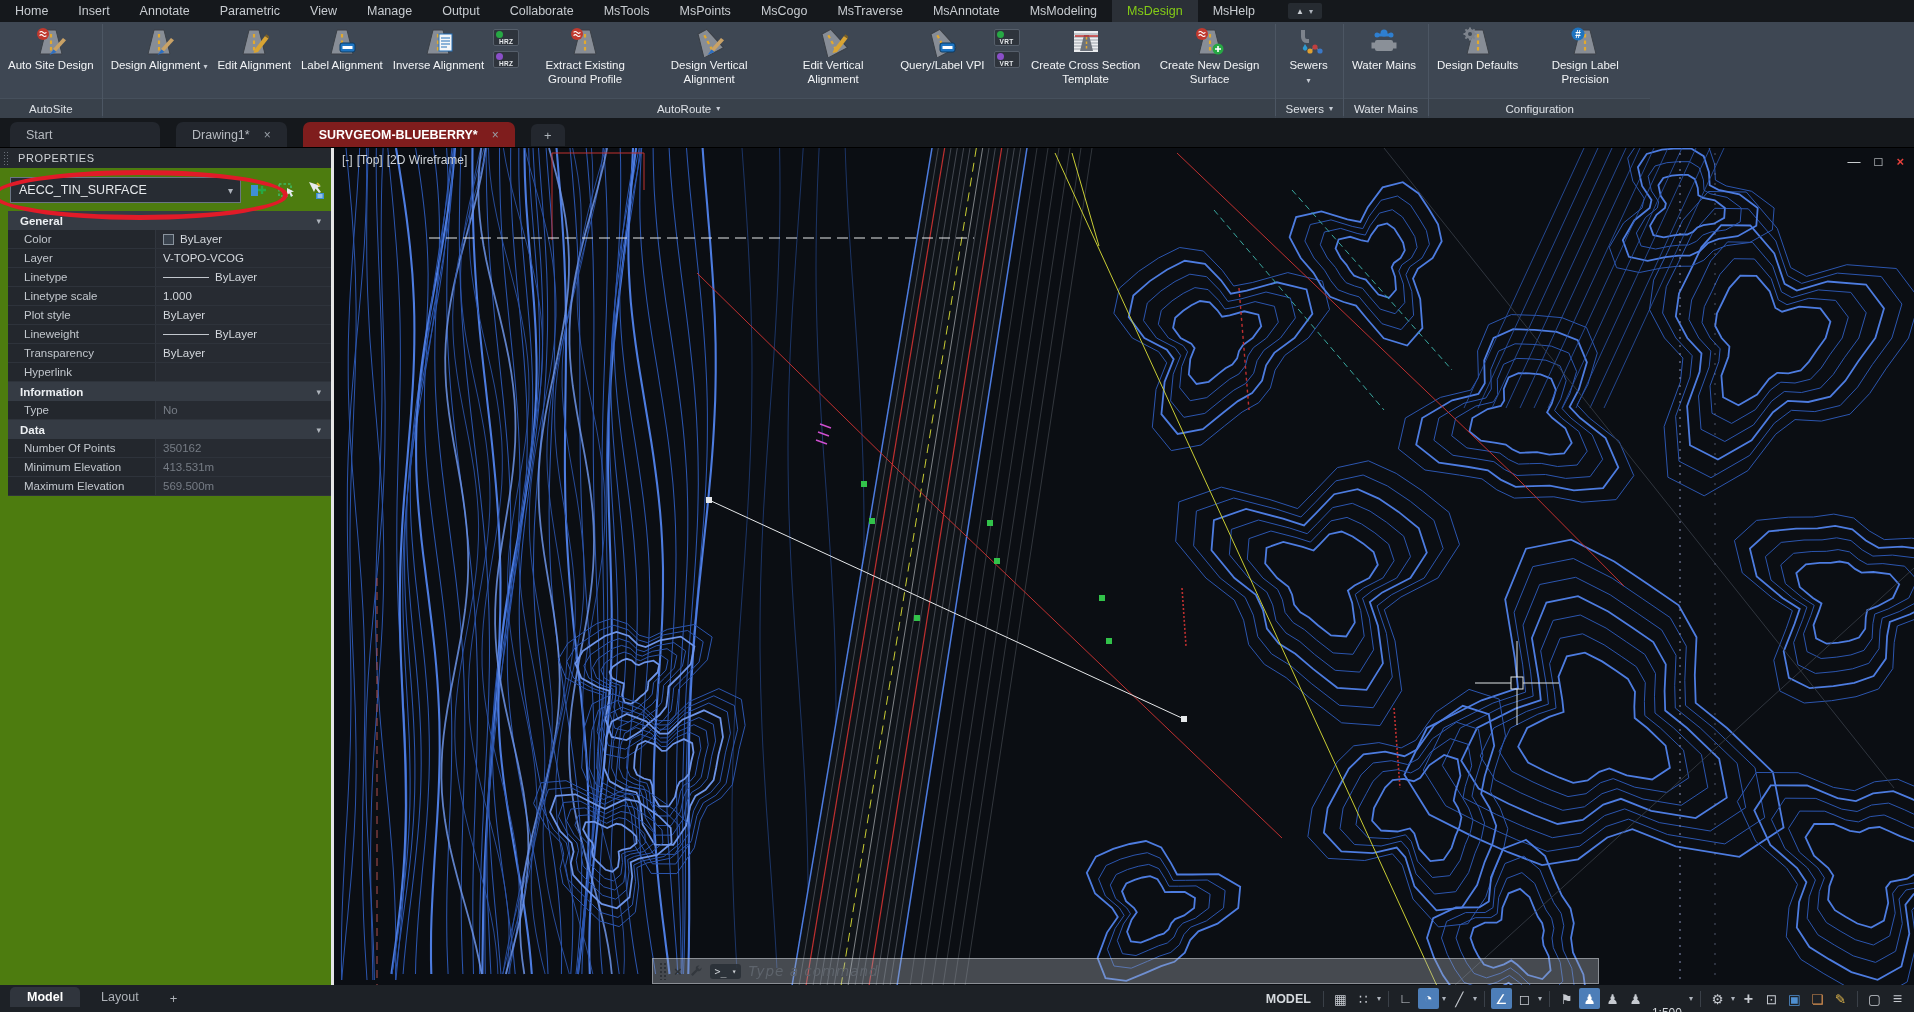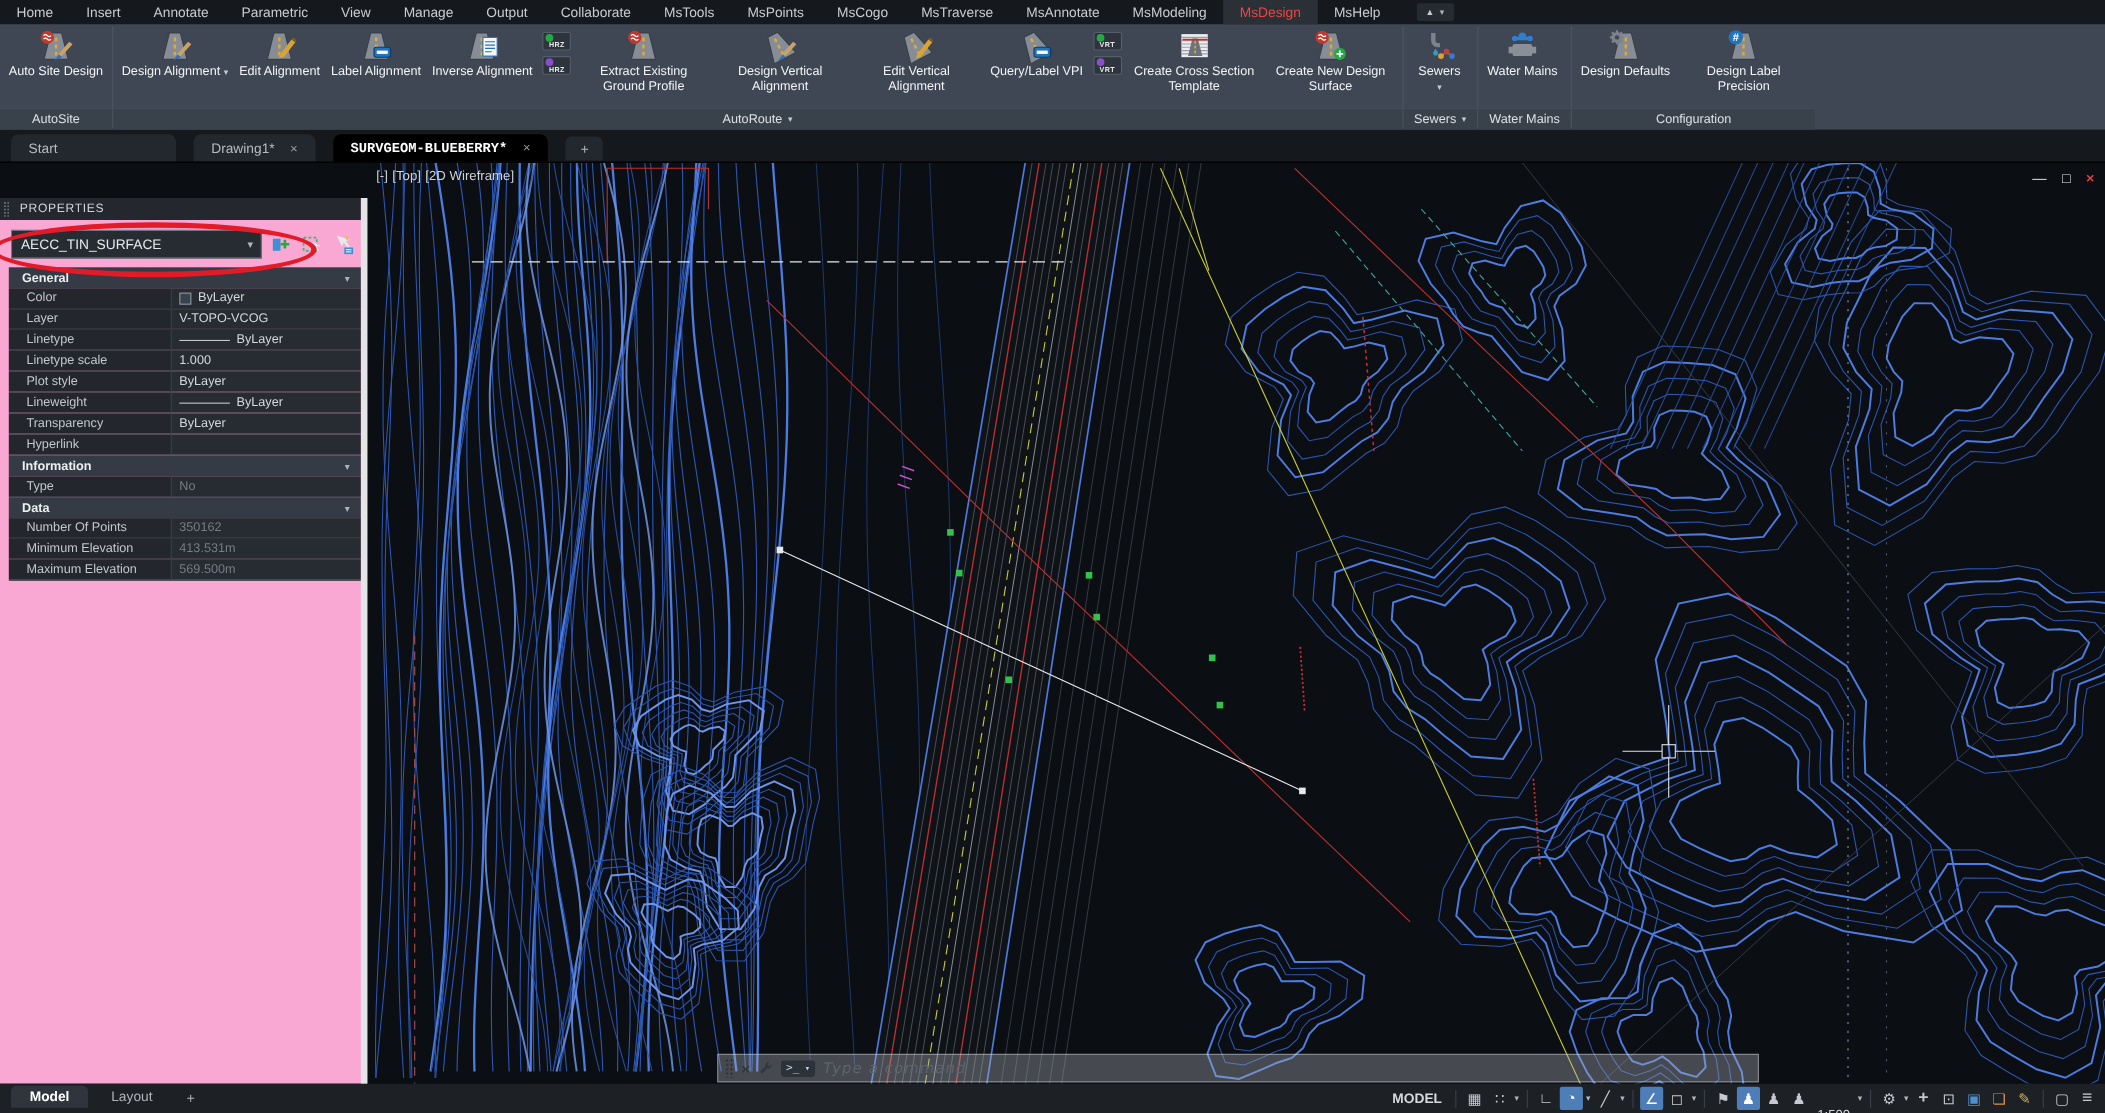--- a/index.html
+++ b/index.html
@@ -3,21 +3,21 @@
 <meta charset="utf-8">
 <style>
   * { margin:0; padding:0; box-sizing:border-box; }
   html,body { width:1914px; height:1012px; overflow:hidden; background:#0b0e13;
     font-family:"Liberation Sans", sans-serif; }
   .app { position:relative; width:1914px; height:1012px; background:#16191d; }
 
   
   .menubar { height:22px; background:#15181c; display:flex; align-items:stretch; }
   .mtab { padding:0 15px; font-size:12.5px; color:#c8ccd1; display:flex; align-items:center; cursor:default; }
-  .mtab.active { background:#2b3037; color:#ef4444; }
+  .mtab.active { background:#2b3037; color:#84cc16; }
   .ribbon-toggle { margin-left:18px; display:flex; align-items:center; gap:4px; background:#262b31;
     padding:0 8px; margin-top:3px; margin-bottom:3px; border-radius:2px; color:#c8ccd1; font-size:8px; }
 
   
   .ribbon { height:96px; background:#3e4753; display:flex; align-items:stretch; }
   .rgroup { display:flex; flex-direction:column; }
   .rbtns { flex:1; display:flex; align-items:flex-start; padding:3px 4px 0 4px; gap:2px; }
   .rglabel { height:20px; display:flex; align-items:center; justify-content:center; gap:5px;
     font-size:11.5px; color:#dde1e6; background:#39414b; border-top:1px solid #46505c; padding:0 10px; }
   .rsep { width:1px; background:#4c5663; margin:2px 0; }
@@ -30,31 +30,31 @@
   .rsmall { width:26px; height:17px; background:#2e343c; border:1px solid #555e6a; border-radius:2px;
     position:relative; display:flex; align-items:flex-end; justify-content:center;
     font-size:6.5px; font-weight:bold; color:#e6e9ec; letter-spacing:.3px; }
   .rsmall .dot { position:absolute; top:1px; left:2px; width:7px; height:7px; border-radius:50%; }
   .dot.green { background:#27a844; } .dot.purple { background:#8a4fc8; }
 
   
   .doctabs { height:29px; background:#15181c; display:flex; align-items:flex-end; padding-left:10px; gap:16px; }
   .dtab { height:25px; display:flex; align-items:center; gap:14px; padding:0 16px;
     background:#23272e; color:#b6bac0; font-size:12.5px; border-radius:7px 7px 0 0; cursor:default; }
-  .dtab.active { background:#000000; color:#fff; font-weight:bold;font-family:Liberation Mono, monospace; }
+  .dtab.active { background:#7f1d1d; color:#fff; font-weight:bold; }
   .dtab .x { font-size:12px; color:#9aa0a8; font-weight:normal; }
   .dtab-start { min-width:150px; }
   .dtab-plus { height:22px; width:34px; background:#23272e; border-radius:6px 6px 0 0;
     display:flex; align-items:center; justify-content:center; color:#aeb4ba; font-size:13px; margin-bottom:1px;}
 
   
   .main { position:relative; height:838px; display:flex; background:#0b0e13; border-top:1px solid #000; }
 
   
-  .props { position:relative; width:334px; background:#f9a8d4; border-right:6px solid #e5e5e5;margin-top:32px; }
+  .props { position:relative; width:334px; background:#4d7c0f; border-right:3px solid #e5e5e5; }
   .ptitle { height:20px; display:flex; align-items:center; background:#24282e; color:#d0d4d8;
     font-size:11px; letter-spacing:.6px; padding-left:18px; position:relative; }
   .pgrip { position:absolute; left:3px; top:3px; width:6px; height:14px;
     background-image:radial-gradient(#6a7079 1px, transparent 1px); background-size:3px 3px; }
   .pselrow { display:flex; align-items:center; padding:9px 6px 8px 10px; gap:8px; }
   .pselect { width:248px; height:26px; background:#272c33; border:1px solid #6a7585; display:flex;
     align-items:center; color:#e6e9ec; font-size:12.5px; padding-left:8px; justify-content:space-between; }
   .pselect .caret { color:#aeb4bc; font-size:10px; padding:0 7px; }
   .pselicon { width:20px; height:20px; flex:0 0 auto; }
   .pselicon svg { width:20px; height:20px; }

